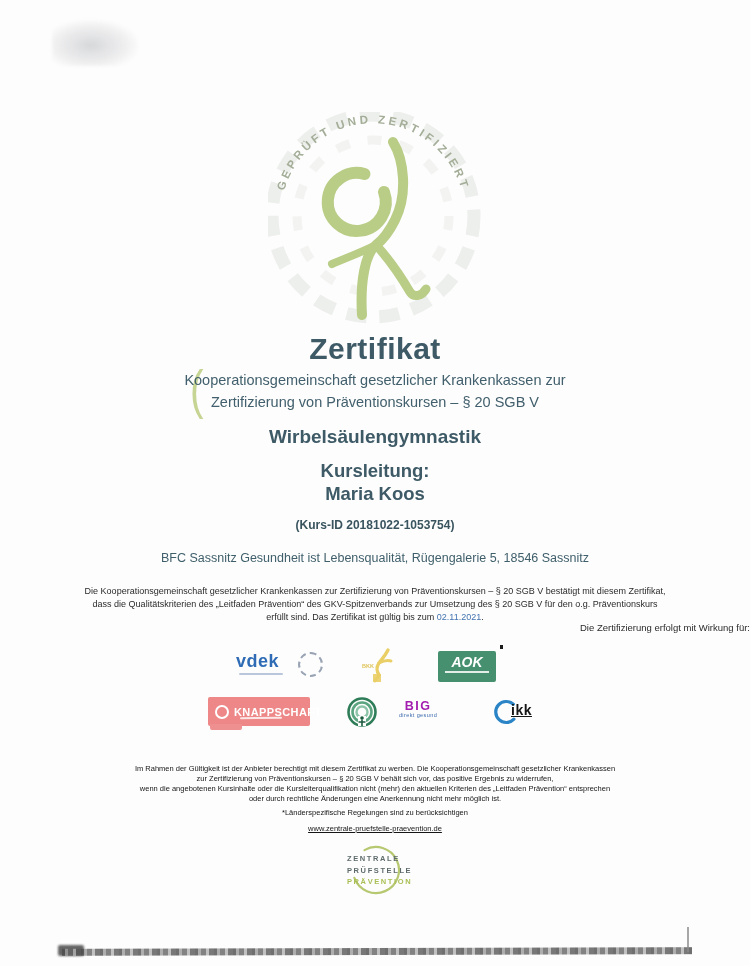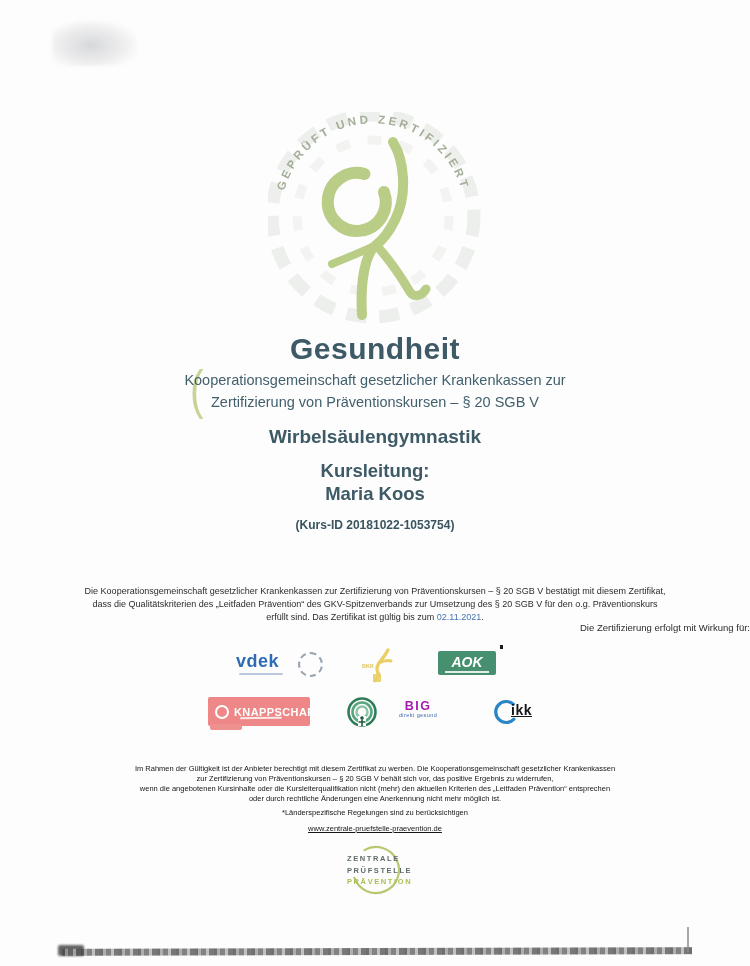--- a/index.html
+++ b/index.html
@@ -22,21 +22,21 @@
   .provider{top:551px;font-size:12.5px;color:#3f5f6b;}
   .validity{top:585px;font-size:9px;line-height:13px;color:#2b2b2b;}
   .validity .date{color:#4273b0;}
   .effect{top:622px;font-size:9.5px;color:#2b2b2b;text-align:right;}
   
   .vdek{left:236px;top:652px;width:86px;height:32px;}
   .vdek .word{font-size:18px;font-weight:bold;color:#2f6cb5;letter-spacing:.5px;line-height:18px;}
   .vdek .subline{position:absolute;left:3px;top:21px;width:44px;height:2px;background:#b9c6dc;border-radius:1px;}
   .vdek .ring{position:absolute;left:62px;top:0px;width:21px;height:21px;border:2.6px dashed #98a3b3;border-radius:50%;}
   .bkk{left:360px;top:644px;width:44px;height:44px;opacity:.85;}
-  .aok{left:438px;top:651px;width:58px;height:24px;background:#47906f;border-radius:2px;}
+  .aok{left:438px;top:651px;width:58px;height:31px;background:#47906f;border-radius:2px;}
   .aok .word{position:absolute;left:0;top:3px;width:58px;text-align:center;color:#ffffff;
              font-style:italic;font-weight:bold;font-size:14px;}
   .aok .subline{position:absolute;left:7px;top:20px;width:44px;height:1.5px;background:rgba(255,255,255,.85);}
   .aok .dot{position:absolute;right:-7px;top:-6px;width:3.5px;height:3.5px;background:#1b1b1b;}
   .knapp{left:208px;top:697px;width:102px;height:29px;background:#ee8787;border-radius:2px;}
   .knapp .tab{position:absolute;left:2px;top:27px;width:32px;height:6px;background:#ee9090;border-radius:0 0 2px 2px;}
   .knapp .ring{position:absolute;left:7px;top:8px;width:10px;height:10px;border:2.6px solid #ffffff;border-radius:50%;}
   .knapp .word{position:absolute;left:26px;top:9px;font-size:11px;font-weight:bold;color:#ffffff;letter-spacing:.4px;}
   .knapp .slogan{position:absolute;left:32px;top:20px;width:42px;height:1.6px;background:rgba(255,255,255,.8);border-radius:1px;transform:rotate(-1deg);}
   .svlfg{left:344px;top:696px;width:36px;height:34px;}
@@ -84,35 +84,36 @@
     </text>
 
     <g stroke="#b9cd86" fill="none" stroke-linecap="round">
       <path d="M 96.5 62 A 29 29 0 1 0 116 80" stroke-width="12"></path>
       <path d="M 125 30 C 136 48 140 82 127 108 C 122 118 116 127 108 133 C 97 142 92 170 94 203" stroke-width="10"></path>
       <path d="M 64 152 C 78 146 94 140 108 133" stroke-width="8"></path>
       <path d="M 108 133 C 120 146 132 163 142 180 C 146 186 154 184 158 177" stroke-width="9"></path>
     </g>
   </svg>
 
-  <div class="centered title">Gesundheit</div>
+  <div class="centered title">Zertifikat</div>
   <div class="abs paren">(</div>
   <div class="centered issuer">
     <div>Kooperationsgemeinschaft gesetzlicher Krankenkassen zur</div>
     <div>Zertifizierung von Präventionskursen – § 20 SGB V</div>
   </div>
 
   <div class="centered course">Wirbelsäulengymnastik</div>
 
   <div class="centered leader">
     <div>Kursleitung:</div>
     <div>Maria Koos</div>
   </div>
 
   <div class="centered course-id">(Kurs-ID 20181022-1053754)</div>
+  <div class="centered provider">BFC Sassnitz Gesundheit ist Lebensqualität, Rügengalerie 5, 18546 Sassnitz</div>
 
   <div class="centered validity">
     <div>Die Kooperationsgemeinschaft gesetzlicher Krankenkassen zur Zertifizierung von Präventionskursen – § 20 SGB V bestätigt mit diesem Zertifikat,</div>
     <div>dass die Qualitätskriterien des „Leitfaden Prävention“ des GKV-Spitzenverbands zur Umsetzung des § 20 SGB V für den o.g. Präventionskurs</div>
     <div><span>erfüllt sind. Das Zertifikat ist gültig bis zum </span><span class="date">02.11.2021</span><span>.</span></div>
   </div>
 
   <div class="centered effect">Die Zertifizierung erfolgt mit Wirkung für:</div>
 
   <div class="abs vdek">

